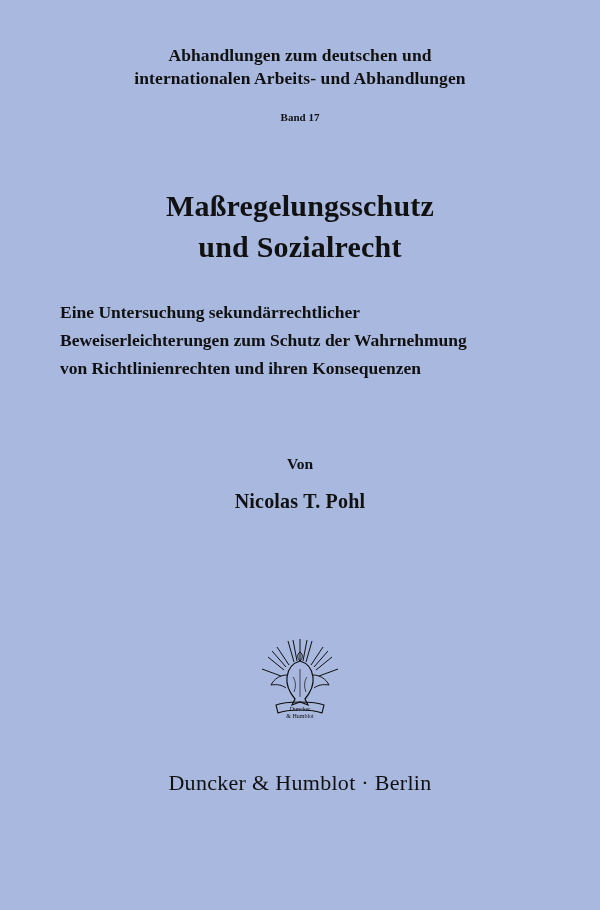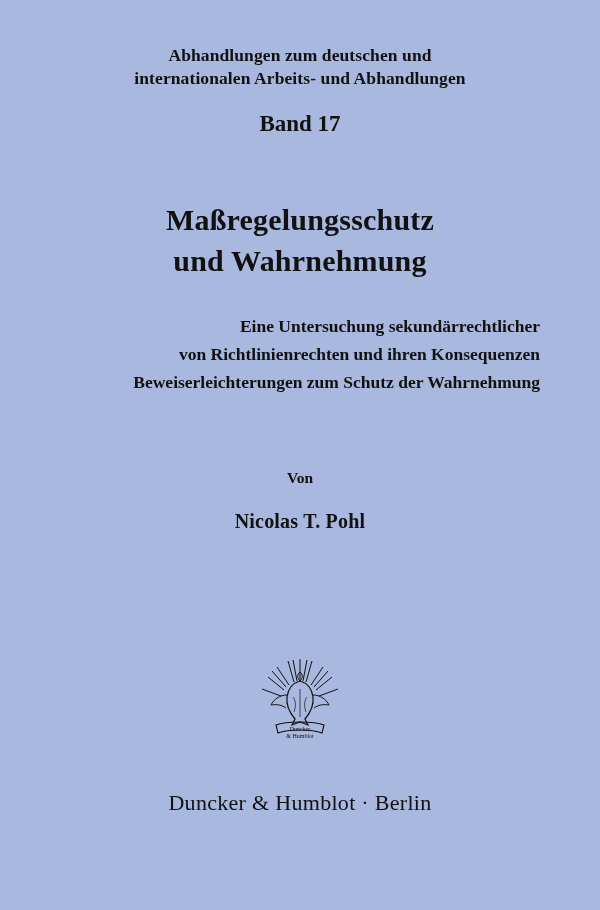--- a/index.html
+++ b/index.html
@@ -35,54 +35,54 @@
     letter-spacing: 0.1px;
   }
   .rule {
     width: 415px;
     height: 3px;
     background: #111111;
     margin: 10px auto 0 auto;
   }
   .band {
     margin-top: 11px;
-    font-size: 23px;
+    font-size: 11px;
     font-weight: bold;
     text-align: center;
   }
   .title-block {
     margin-top: 62px;
     width: 500px;
     text-align: center;
     font-family: Liberation Serif, serif;
   }
   .title-line {
     font-size: 30px;
     font-weight: bold;
     line-height: 41px;
     letter-spacing: 0.2px;
   }
   .subtitle-block {
     margin-top: 31px;
     width: 480px;
-    text-align: right;
+    text-align: left;
   }
   .subtitle-line {
     font-size: 17.5px;
     font-weight: bold;
     line-height: 28px;
   }
   .byline {
     margin-top: 73px;
     font-size: 15.5px;
     font-weight: bold;
     text-align: center;
   }
   .author {
-    margin-top: 23px;
+    margin-top: 17px;
     font-size: 20px;
     font-weight: bold;
     text-align: center;
     letter-spacing: 0.2px;
   }
   .logo-wrap {
     margin-top: 118px;
     width: 100px;
     height: 100px;
     display: flex;
@@ -109,27 +109,27 @@
     <div class="series-line">Abhandlungen zum deutschen und</div>
     <div class="series-line">internationalen Arbeits- und Abhandlungen</div>
   </div>
 
   <div class="rule"></div>
 
   <div class="band">Band 17</div>
 
   <div class="title-block">
     <div class="title-line">Maßregelungsschutz</div>
-    <div class="title-line">und Wahrnehmung</div>
+    <div class="title-line">und Sozialrecht</div>
   </div>
 
   <div class="subtitle-block">
     <div class="subtitle-line">Eine Untersuchung sekundärrechtlicher</div>
+    <div class="subtitle-line">Beweiserleichterungen zum Schutz der Wahrnehmung</div>
     <div class="subtitle-line">von Richtlinienrechten und ihren Konsequenzen</div>
-    <div class="subtitle-line">Beweiserleichterungen zum Schutz der Wahrnehmung</div>
   </div>
 
   <div class="byline">Von</div>
 
   <div class="author">Nicolas T. Pohl</div>
 
   <div class="logo-wrap">
     <svg width="96" height="96" viewBox="0 0 96 96" aria-hidden="true">
       <g stroke="#111111" fill="none" stroke-width="0.8">
 

